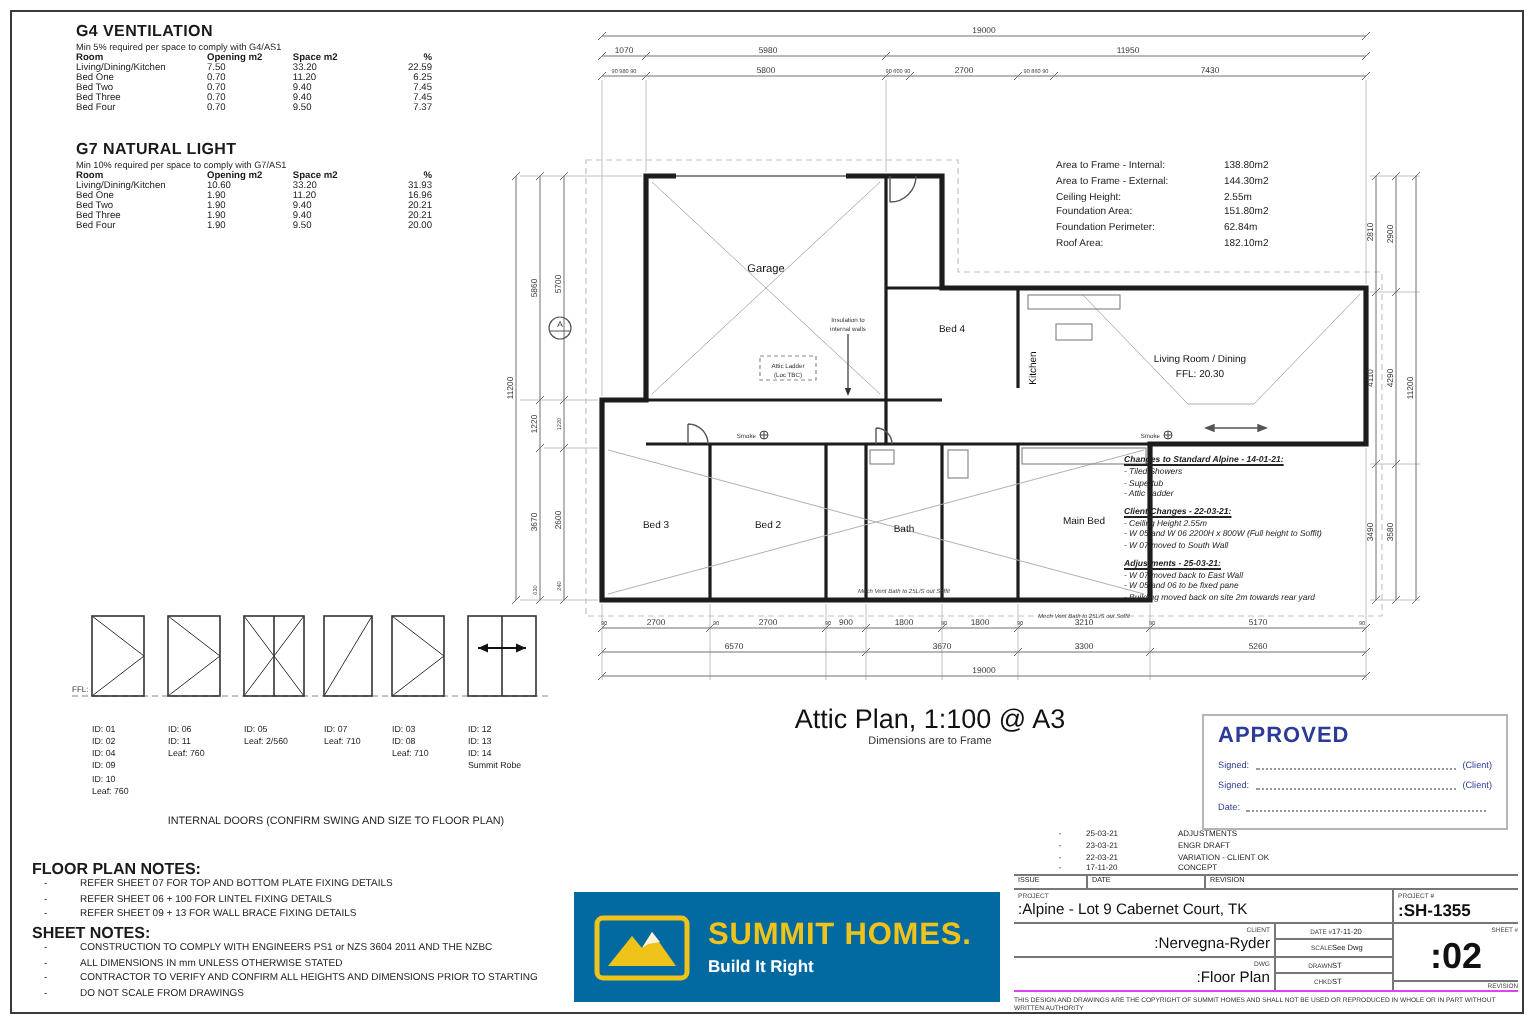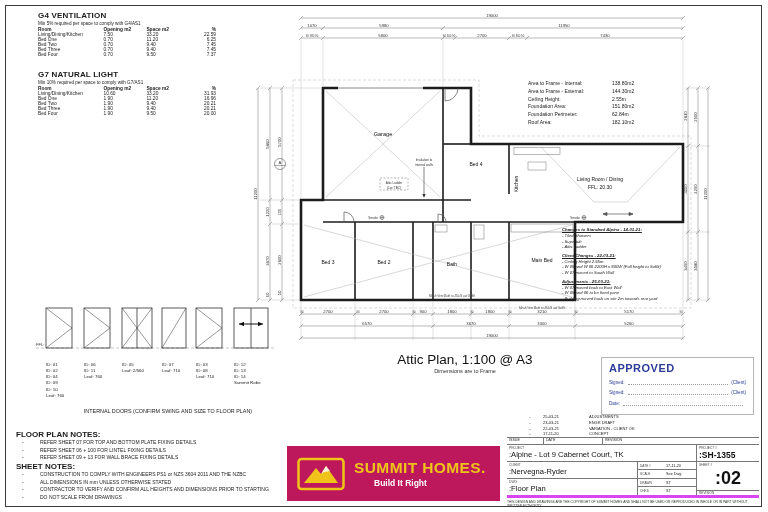--- a/index.html
+++ b/index.html
@@ -28,23 +28,23 @@
   .plan-caption{font-size:13.5px;color:#111;text-align:center;}
   .plan-subcaption{font-size:5.5px;color:#333;text-align:center;margin-top:1px;}
   
   .door-label{position:absolute;font-size:4.4px;line-height:1.4;color:#222;}
   .door-caption{position:absolute;font-size:5.4px;color:#222;width:100%;text-align:center;}
   
   .notes-title{font-size:8px;font-weight:bold;}
   .note-row{display:flex;font-size:5px;line-height:1.5;color:#222;}
   .note-row .dash{width:18px;padding-left:6px;}
   
-  .logo{background:#be185d;display:flex;align-items:center;padding:0 10px;box-sizing:border-box;}
+  .logo{background:#0369a1;display:flex;align-items:center;padding:0 10px;box-sizing:border-box;}
   .logo-text .nm{color:#efc319;font-weight:bold;font-size:15.5px;letter-spacing:.4px;}
-  .logo-text .tg{color:#fff;font-weight:bold;font-size:8.5px;margin-top:1px;margin-left:20px;}
+  .logo-text .tg{color:#fff;font-weight:bold;font-size:8.5px;margin-top:1px;}
   
   .approved{border:1px solid #b5b5b5;background:#fff;padding:4px 7px;box-sizing:border-box;}
   .approved .ttl{color:#2b3b97;font-weight:bold;font-size:11px;letter-spacing:.5px;}
   .sig-row{display:flex;align-items:flex-end;color:#2b3b97;font-size:4.6px;margin-top:4.5px;}
   .sig-row .ln{flex:1;border-bottom:1px dotted #9a9a9a;margin:0 3px;height:5px;}
   
   .tblock{width:252px;font-size:4px;color:#222;}
   .revs{padding-left:10px;}
   .rev-row{display:flex;line-height:1.45;}
   .rev-row .ri{width:26px;text-align:center;}
@@ -53,21 +53,21 @@
   .revhead{display:flex;border-top:1px solid #777;border-bottom:1px solid #777;font-size:3.6px;line-height:1.6;}
   .revhead div{padding-left:2px;}
   .revhead .h1{width:34px;border-right:1px solid #777;}
   .revhead .h2{width:56px;border-right:1px solid #777;}
   .tb-lbl{font-size:3.3px;color:#444;display:block;}
   .prow{display:flex;border-bottom:1px solid #777;}
   .pcell{flex:1;border-right:1px solid #777;padding:1px 2px;}
   .pnum{width:58px;padding:1px 2px;}
   .bigv{font-size:7.6px;color:#111;margin-top:41px;}
   .bigb{font-size:8.5px;font-weight:bold;color:#111;}
-  .brow{display:flex;border-bottom:3px solid #d946ef;}
+  .brow{display:flex;border-bottom:1px solid #d946ef;text-align:right;}
   .bleft{width:130px;border-right:1px solid #777;display:flex;flex-direction:column;}
   .bleft .cellu{flex:1;padding:1px 2px;border-bottom:1px solid #777;}
   .bleft .celld{flex:1;padding:1px 2px;}
   .bmid{width:58px;border-right:1px solid #777;display:flex;flex-direction:column;}
   .mini{flex:1;display:flex;border-bottom:1px solid #777;align-items:center;}
   .mini:last-child{border-bottom:none;}
   .mini .mlb{width:26px;font-size:3.2px;color:#444;padding-left:2px;}
   .mini .mvl{font-size:3.8px;}
   .bright{flex:1;display:flex;flex-direction:column;}
   .bright .shl{font-size:3.2px;color:#444;padding:1px 0 0 2px;}

